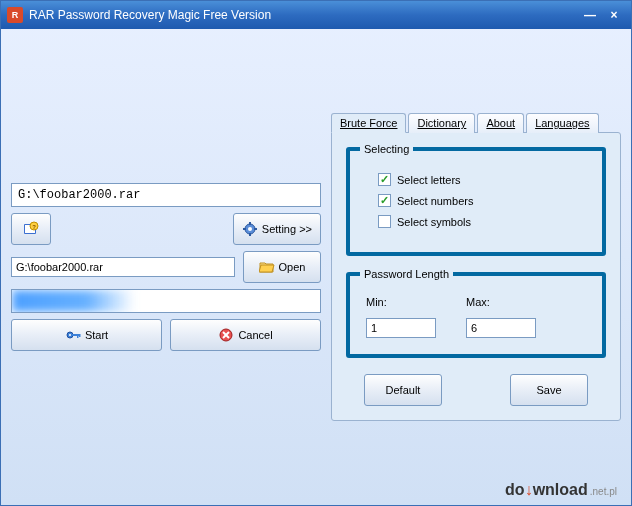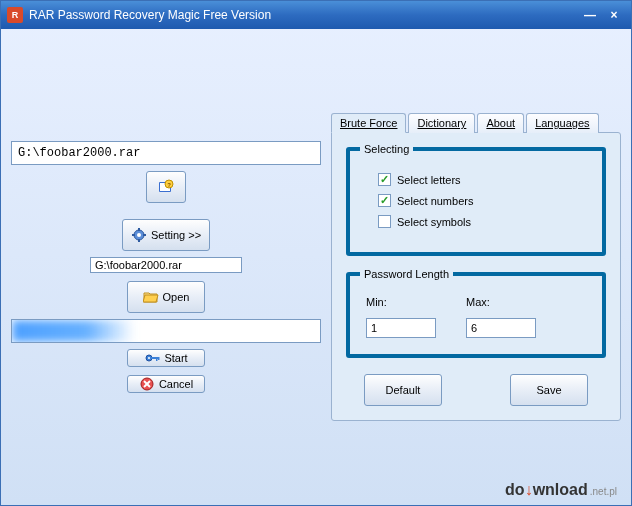--- a/index.html
+++ b/index.html
@@ -72,21 +72,20 @@
     border: 1px solid #7a9bc2;
     padding: 4px 6px;
     font-family: 'Courier New', monospace;
     font-size: 12px;
     overflow: auto;
   }
   .row {
     display: flex;
     gap: 8px;
     align-items: center;
-    flex-direction: column;
   }
   .row .grow { flex: 1; }
   .btn {
     height: 32px;
     min-width: 78px;
     background: linear-gradient(to bottom, #fefefe 0%, #e8eef7 50%, #d5e0ef 100%);
     border: 1px solid #7a9bc2;
     border-radius: 3px;
     display: flex;
     align-items: center;

